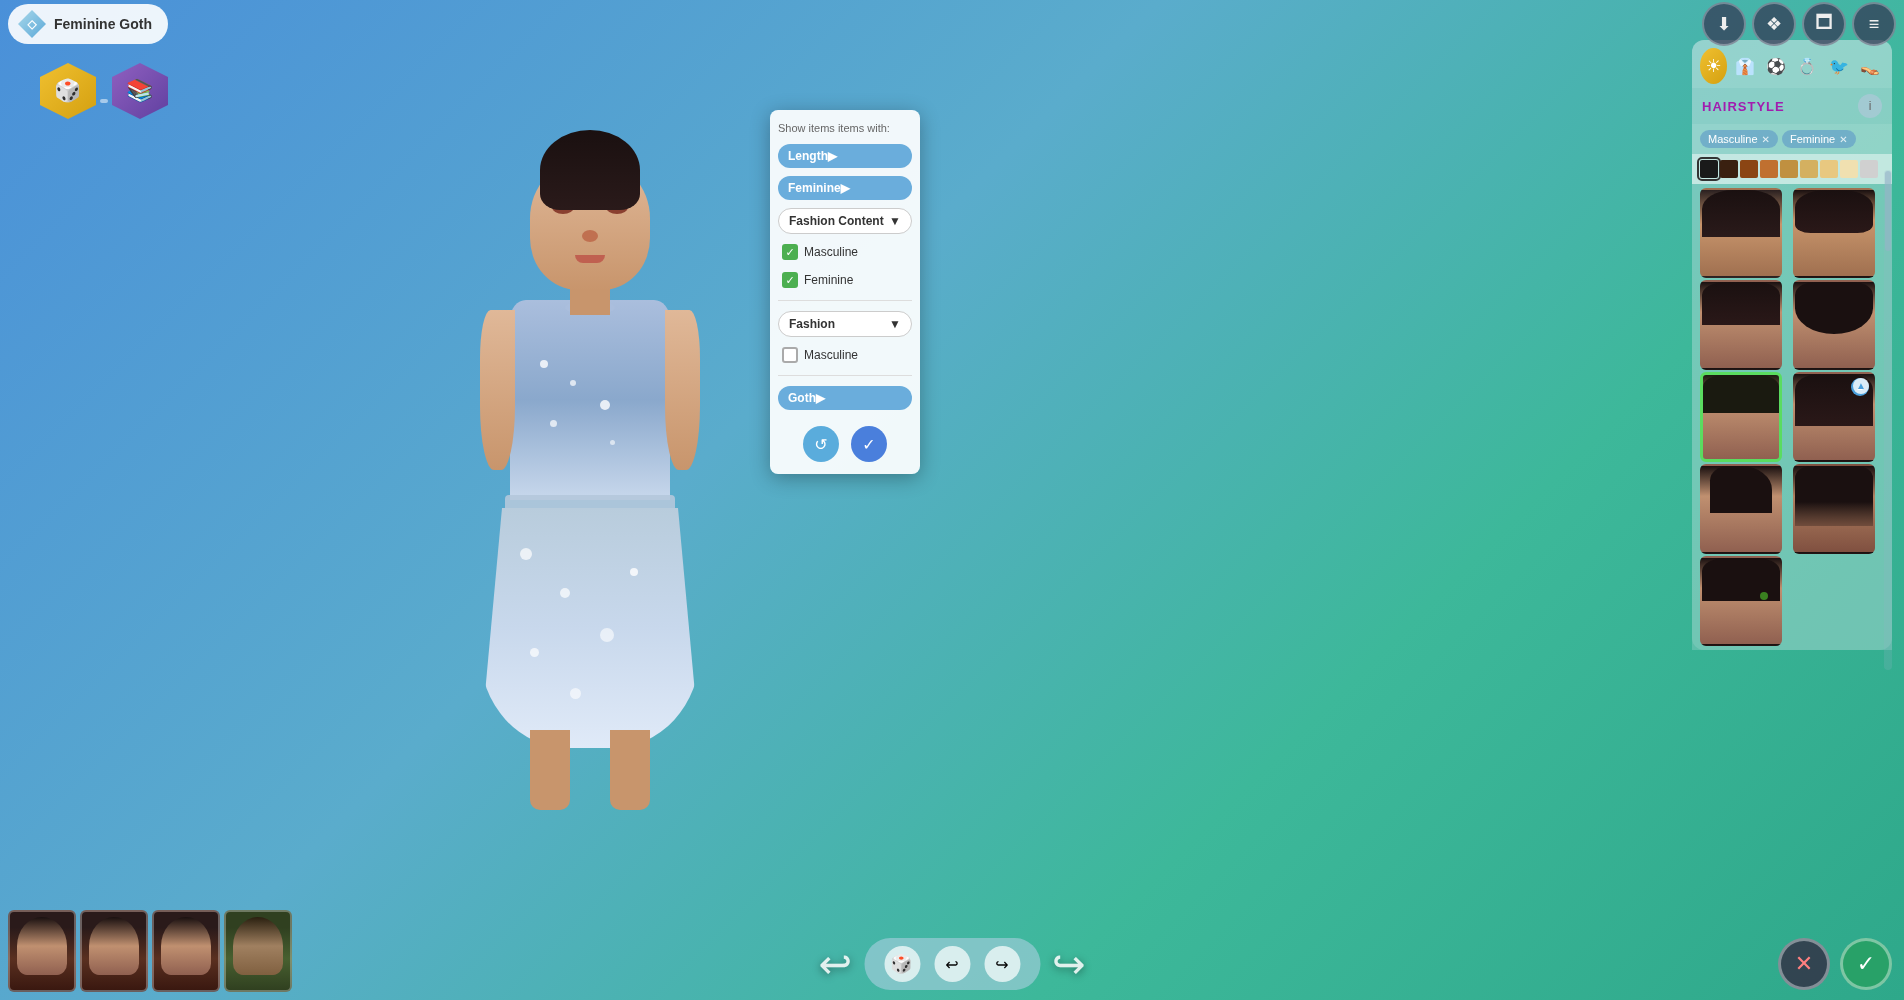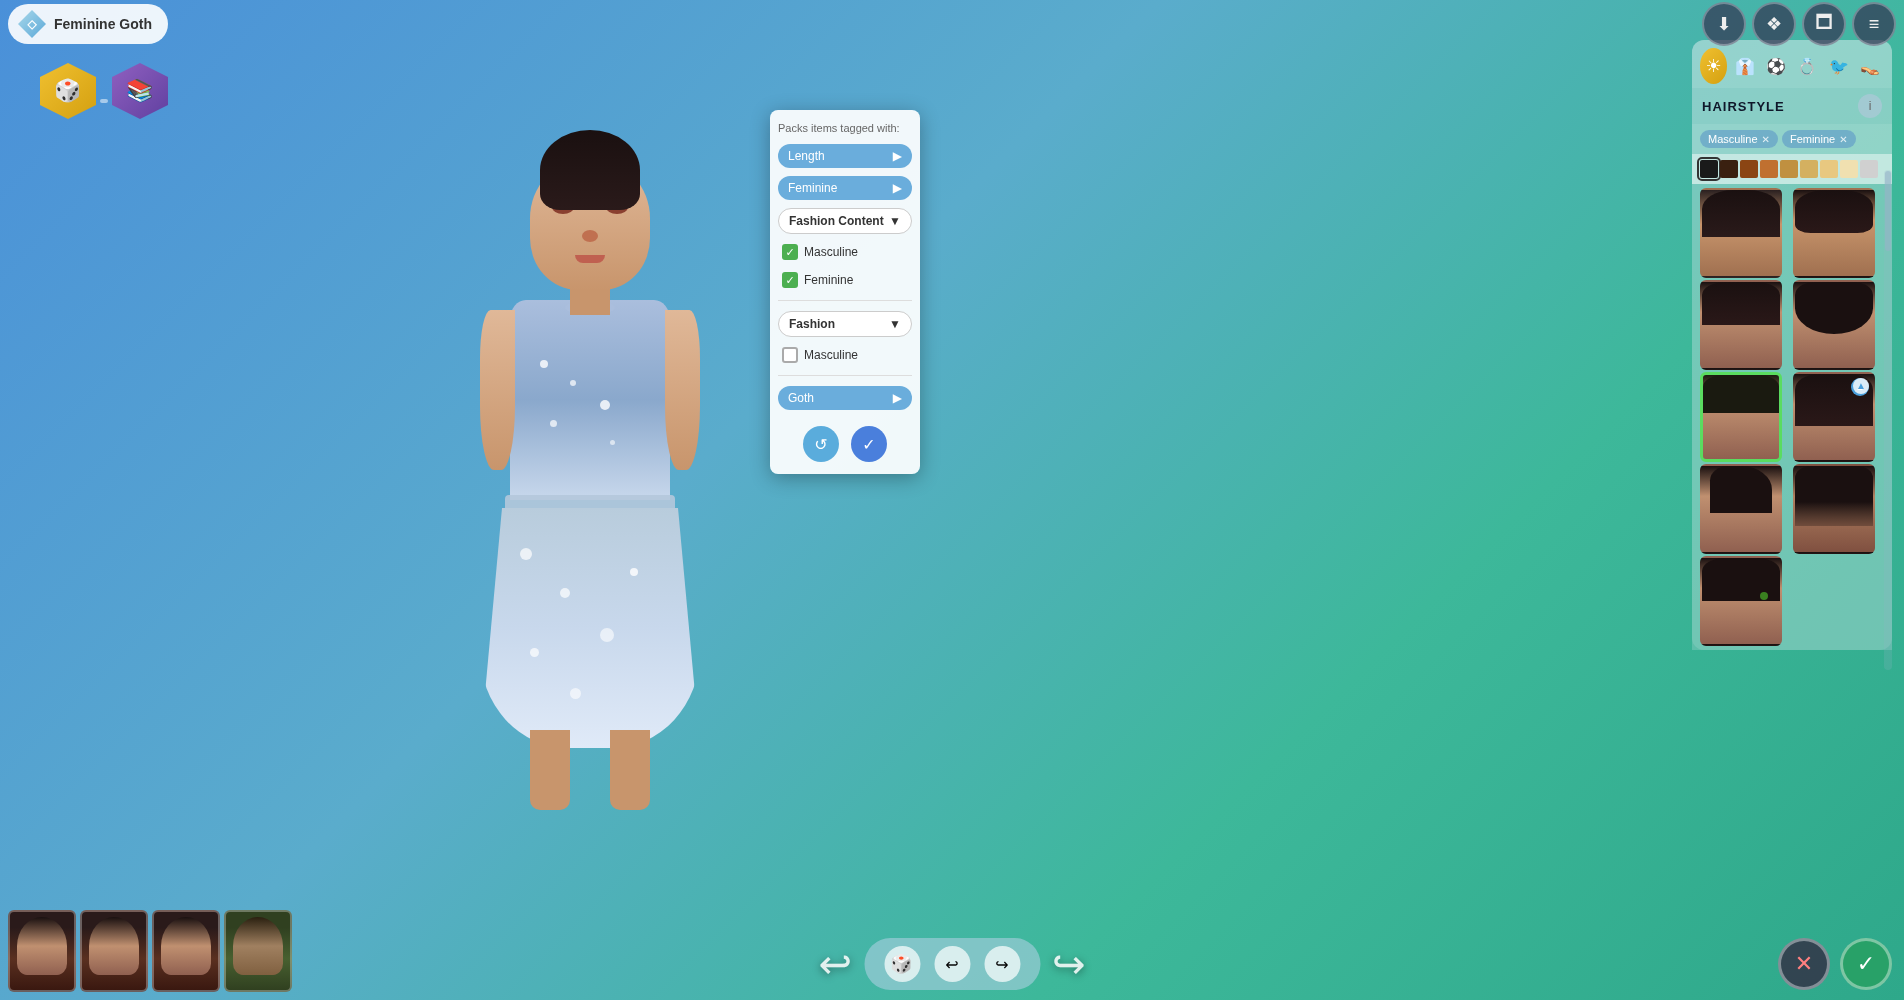--- a/index.html
+++ b/index.html
@@ -99,25 +99,24 @@
       font-size: 11px;
       color: #666;
       margin-bottom: 2px;
     }
     .filter-dropdown {
       background: #6aaddc;
       border-radius: 16px;
       padding: 5px 10px;
       display: flex;
       align-items: center;
-      justify-content: space-between;
       cursor: pointer;
       color: white;
       font-size: 12px;
-      font-weight: 400;
+      font-weight: 700;
     }
     .filter-dropdown-white {
       background: white;
       border: 1px solid #ccc;
       border-radius: 16px;
       padding: 5px 10px;
       display: flex;
       align-items: center;
       justify-content: space-between;
       cursor: pointer;
@@ -202,21 +201,21 @@
     }
 
     .hairstyle-title-row {
       display: flex; align-items: center; justify-content: space-between;
       padding: 6px 10px;
       background: rgba(180,220,220,0.5);
     }
     .hairstyle-title {
       font-size: 13px;
       font-weight: 700;
-      color: #0f172a;
+      color: #a21caf;
       letter-spacing: 1px;
       text-transform: uppercase;
     }
     .hairstyle-info-btn {
       width: 24px; height: 24px;
       background: rgba(180,200,220,0.6);
       border-radius: 50%;
       display: flex; align-items: center; justify-content: center;
       font-size: 12px;
       color: #666;
@@ -400,21 +399,21 @@
       <div style="position:absolute;top:40%;right:15%;width:8px;height:8px;background:#3a8020;border-radius:50%;"></div>
     </div>
   </div>
 
   <div style="position:absolute;right:0;top:130px;width:8px;height:500px;background:rgba(150,180,200,0.2);border-radius:4px;">
     <div style="width:6px;height:80px;background:rgba(150,180,200,0.6);border-radius:3px;margin:1px;"></div>
   </div>
 </div>
 
 <div class="filter-panel">
-  <div class="filter-label">Packs items tagged with:</div>
+  <div class="filter-label">Show items items with:</div>
 
   <div class="filter-dropdown">
     <span>Length</span>
     <span>▶</span>
   </div>
 
   <div class="filter-dropdown">
     <span>Feminine</span>
     <span>▶</span>
   </div>

